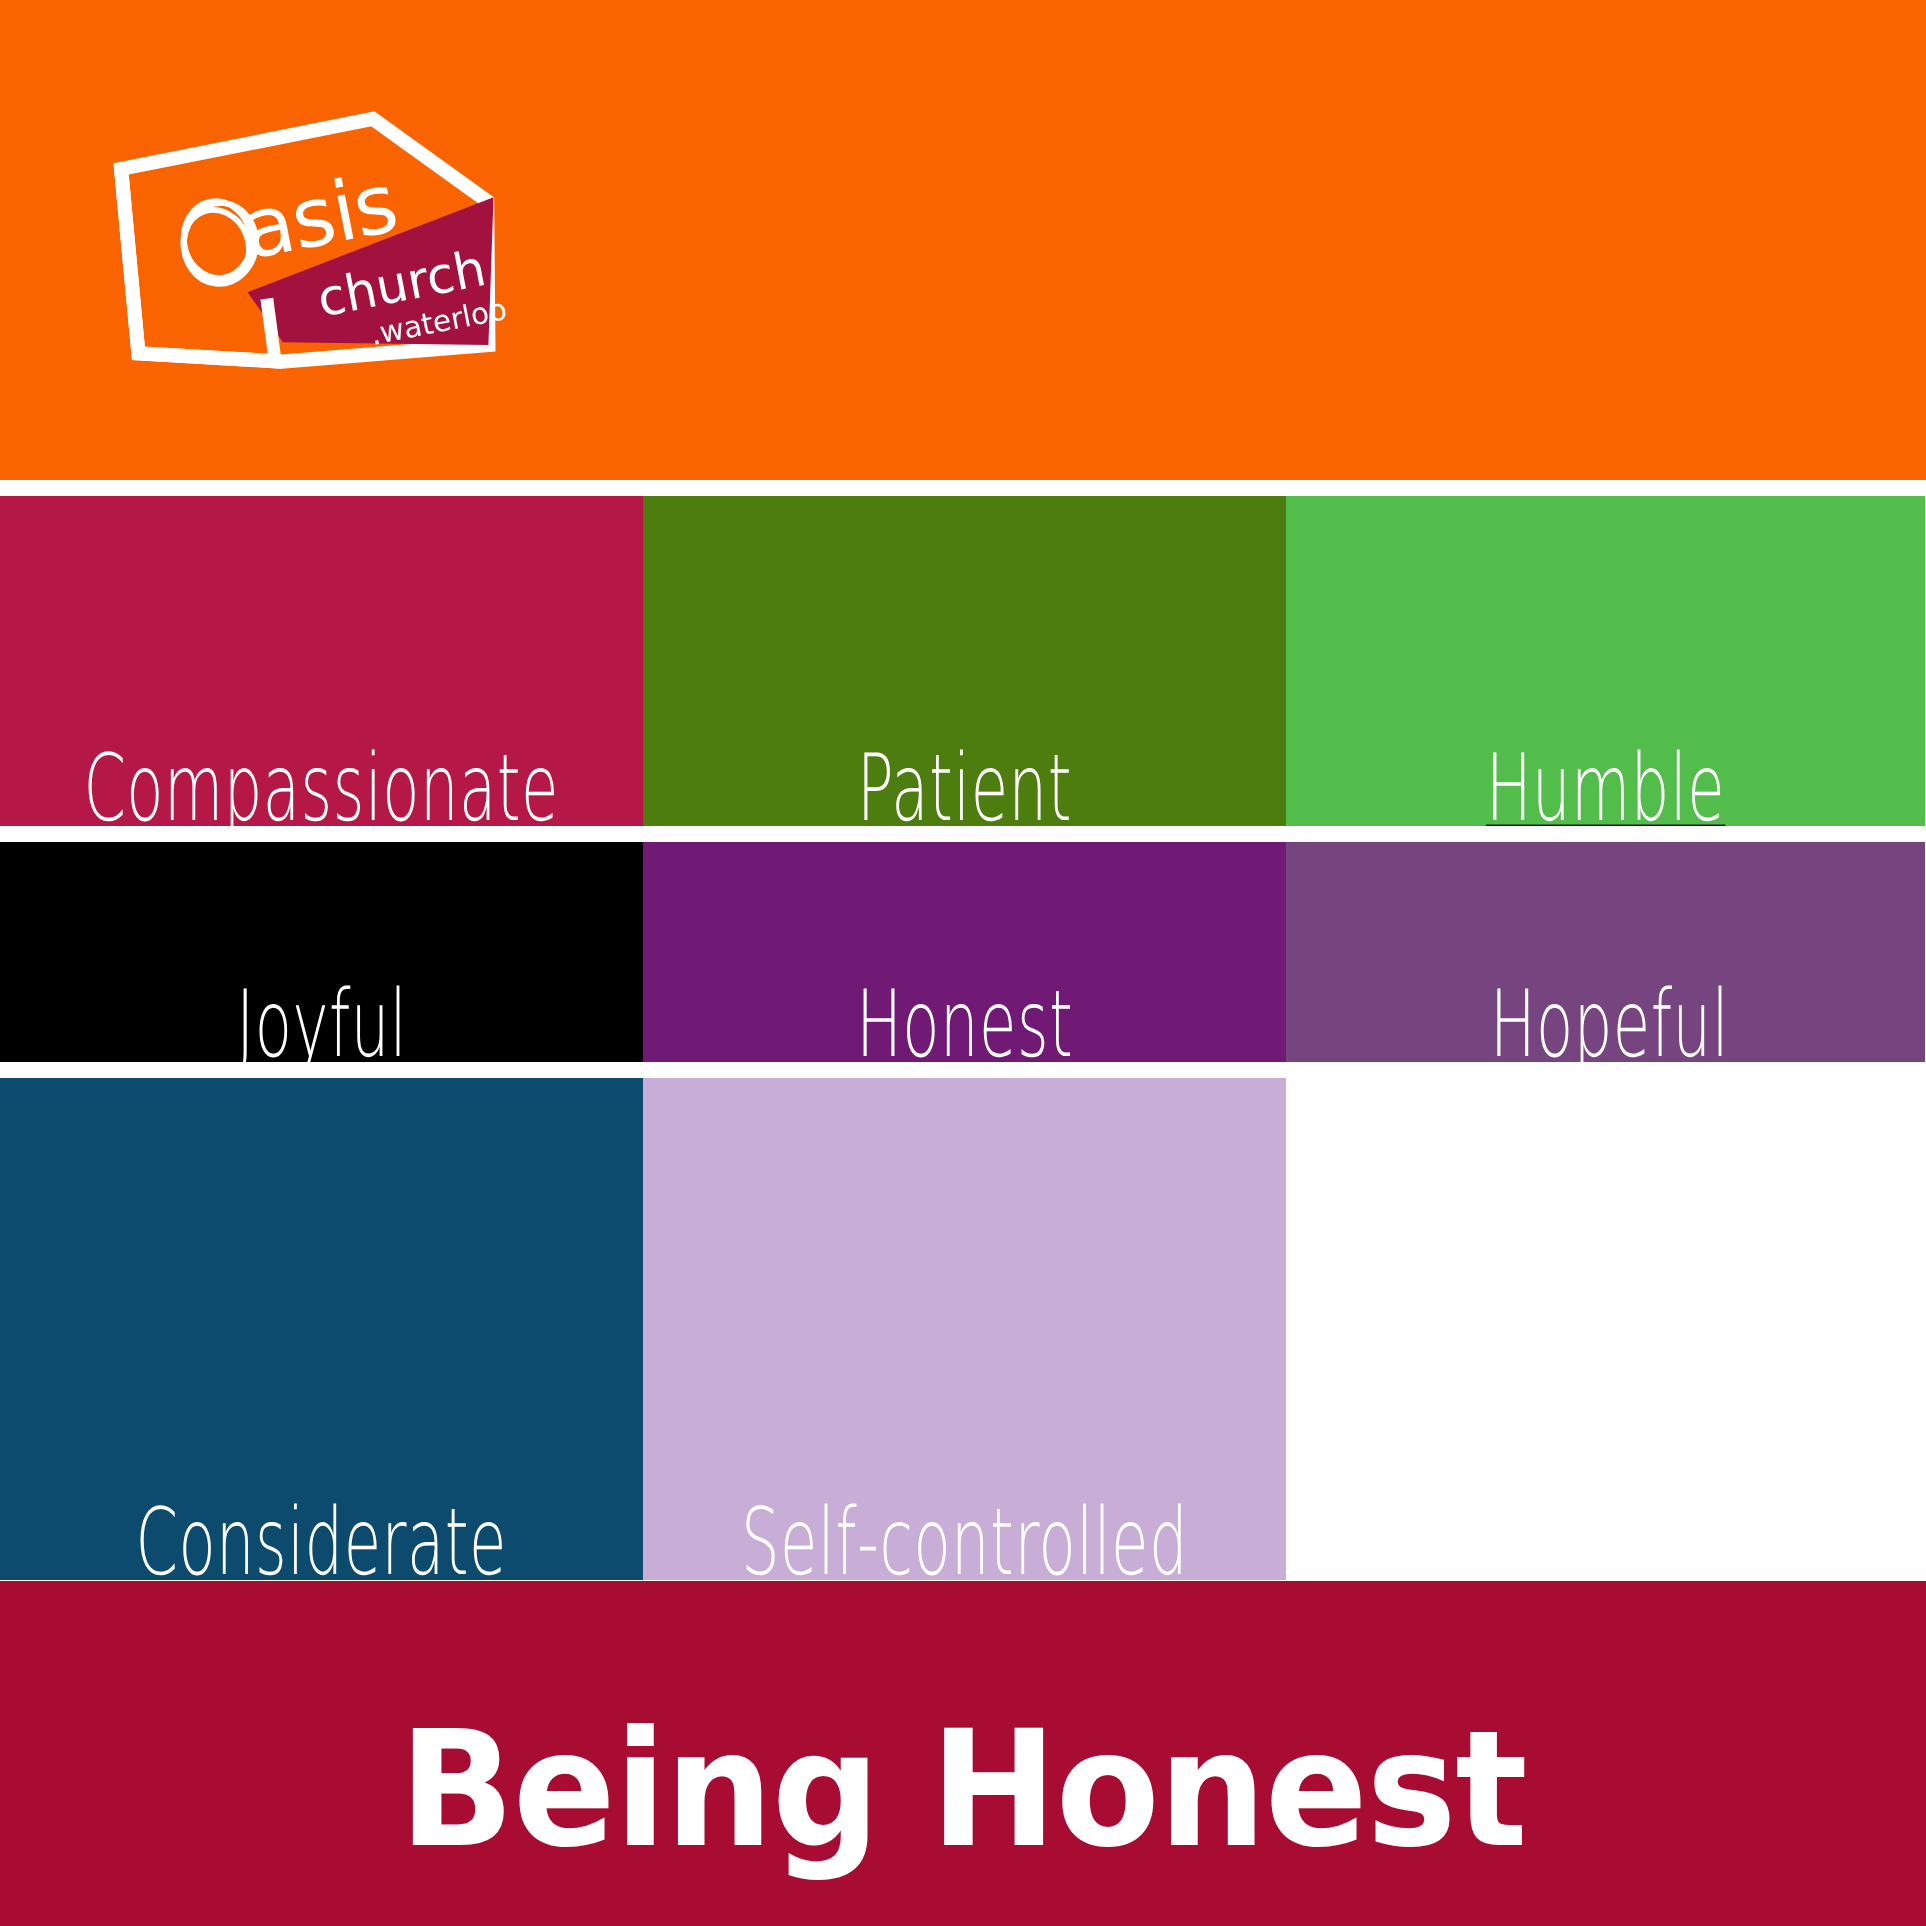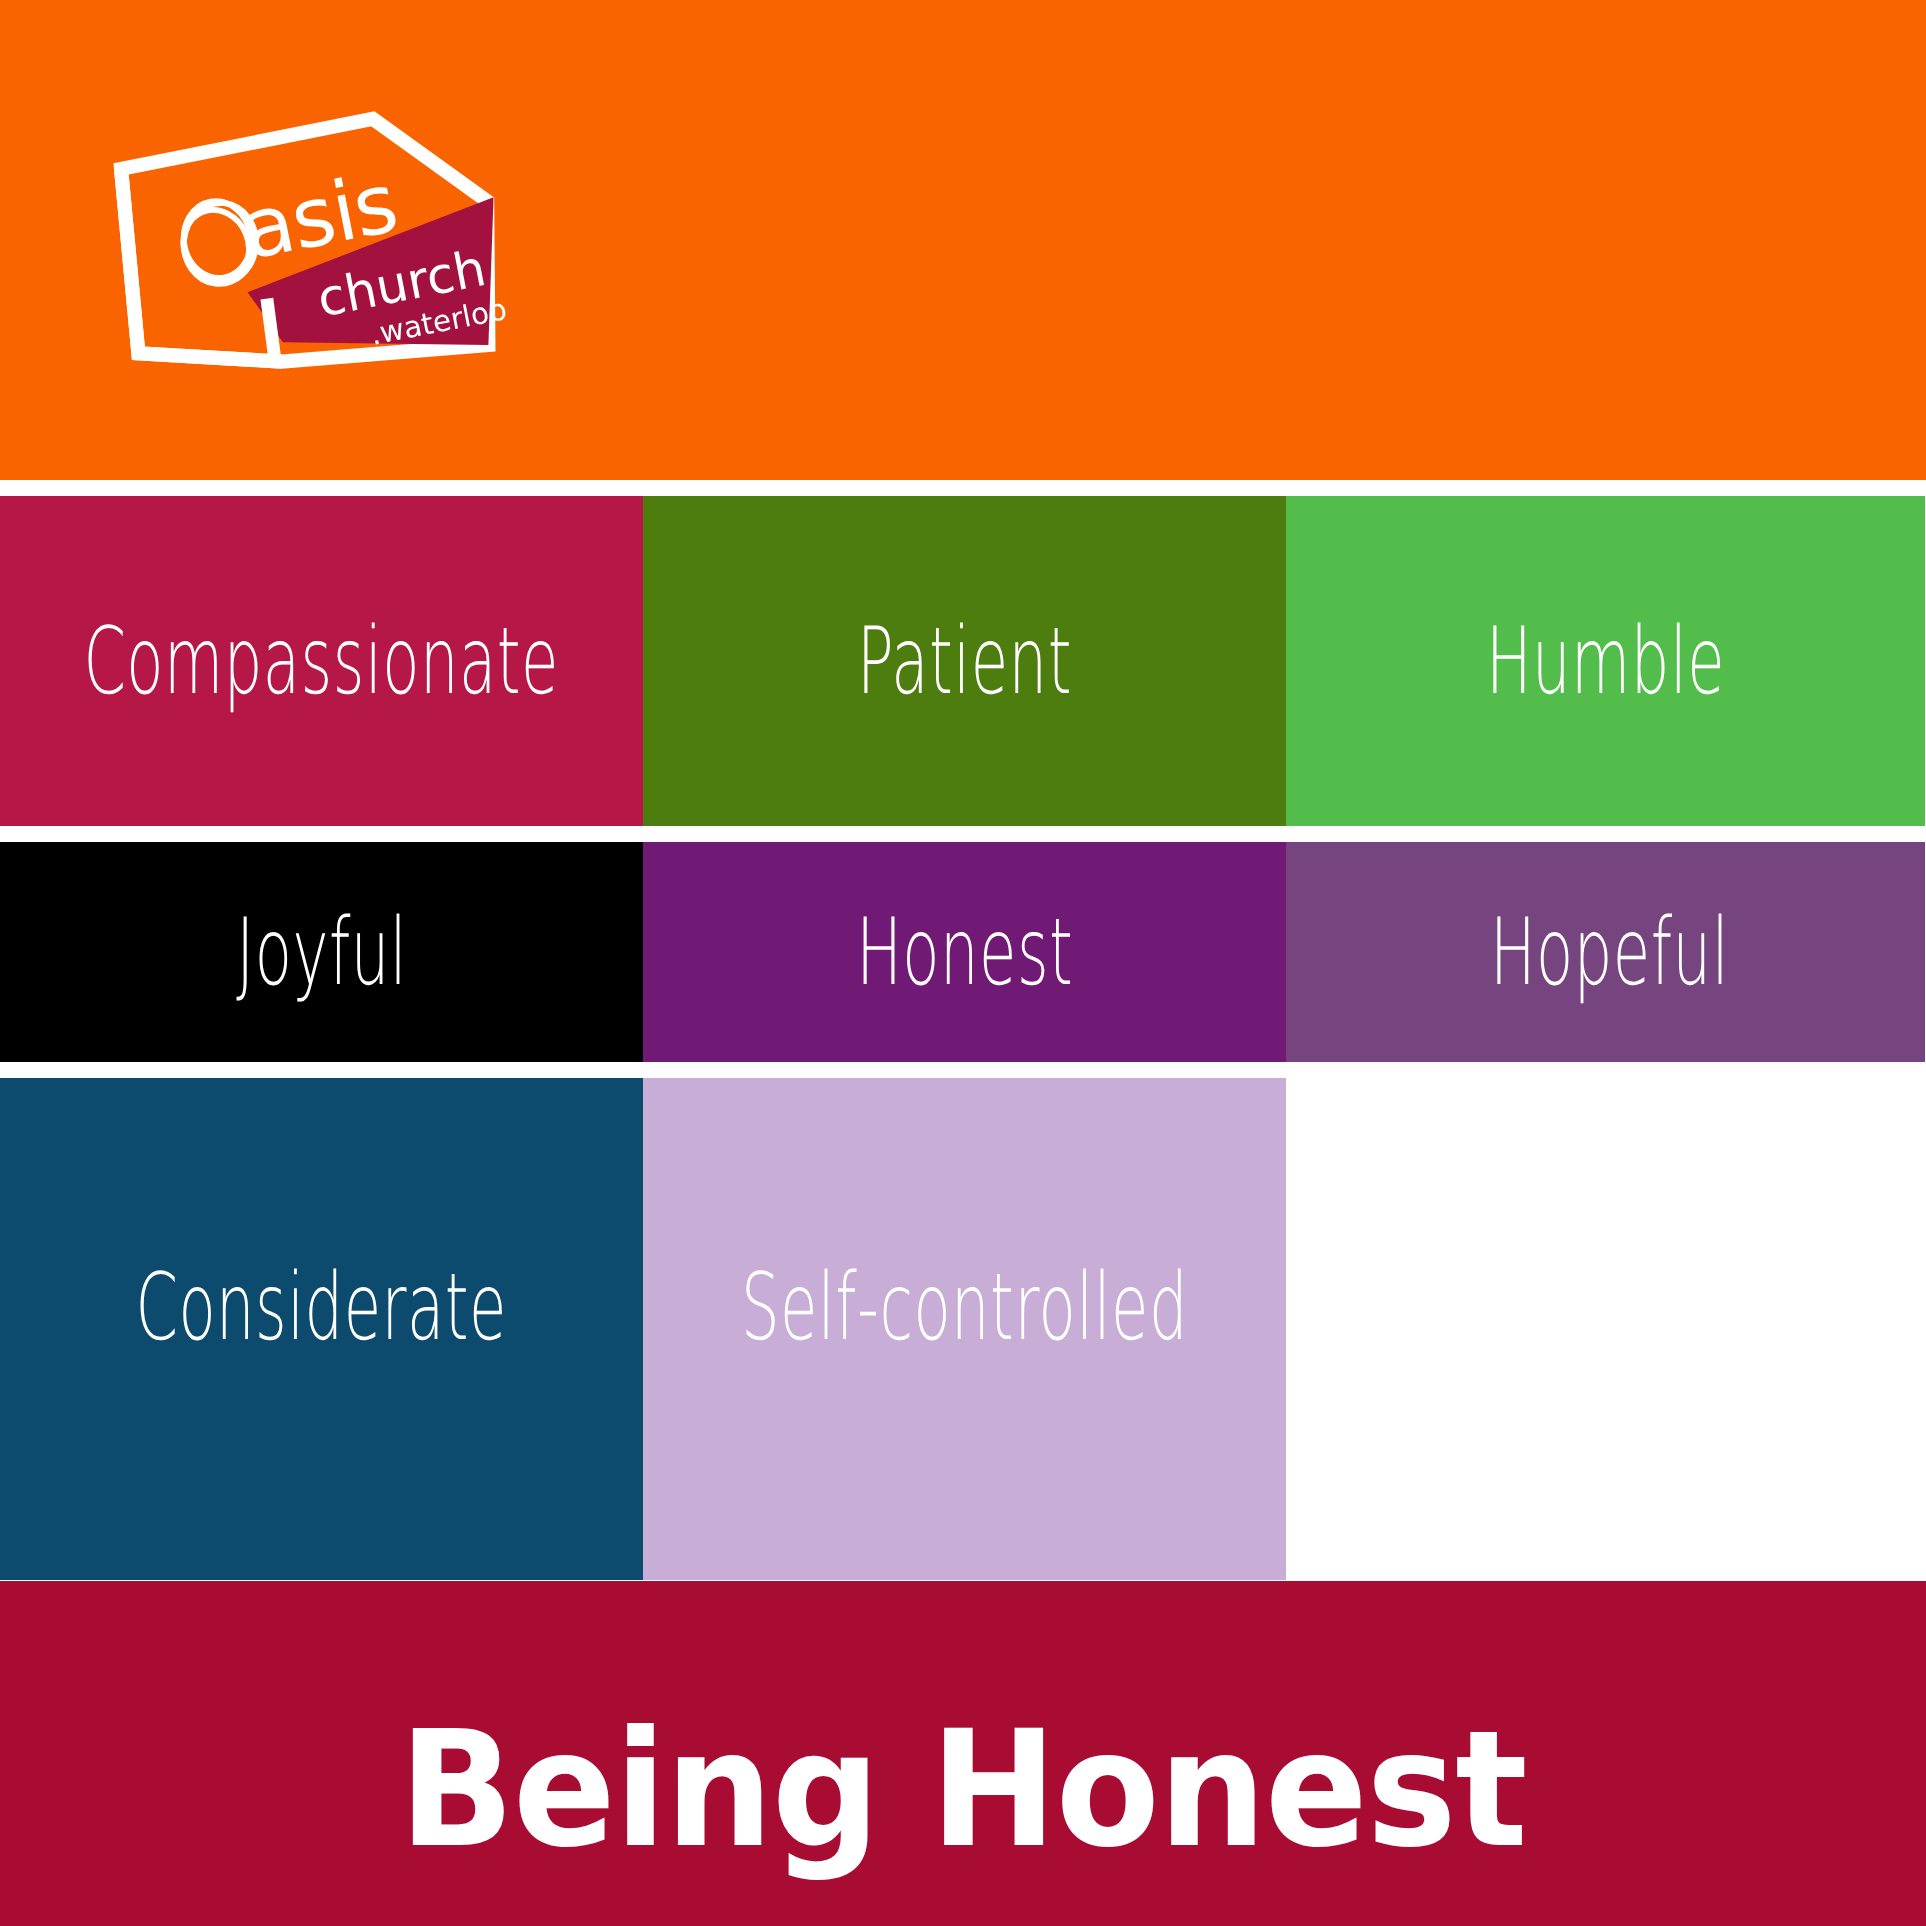--- a/index.html
+++ b/index.html
@@ -48,21 +48,21 @@
     width: 1926px;
     height: 1100px;
     display: grid;
     grid-template-columns: 643px 643px 639px;
     grid-template-rows: 346px 236px 518px;
     gap: 0;
   }
   .cell {
     position: relative;
     display: flex;
-    align-items: center;
+    align-items: flex-end;
     justify-content: center;
     overflow: hidden;
     margin-top: 16px;
   }
   .cell .label {
     font-family: "DejaVu Sans", sans-serif;
     font-weight: 300;
     color: #ffffff;
     font-size: 76px;
     letter-spacing: 0.6px;
@@ -140,21 +140,21 @@
   </div>
 
   <div class="grid">
 
     <div class="cell row1" style="background: rgb(181, 24, 70);">
       <span class="label">Compassionate</span>
     </div>
     <div class="cell row1" style="background: #4d7c0f;">
       <span class="label">Patient</span>
     </div>
-    <div class="cell row1" style="background: rgb(83, 189, 76);">
+    <div class="cell row1" style="background: rgb(83, 189, 76); text-decoration: underline;">
       <span class="label">Humble</span>
     </div>
 
     <div class="cell row2" style="background: #000000;">
       <span class="label">Joyful</span>
     </div>
     <div class="cell row2" style="background: #701a75;">
       <span class="label">Honest</span>
     </div>
     <div class="cell row2" style="background: rgb(118, 68, 127); padding-left: 7px;">

